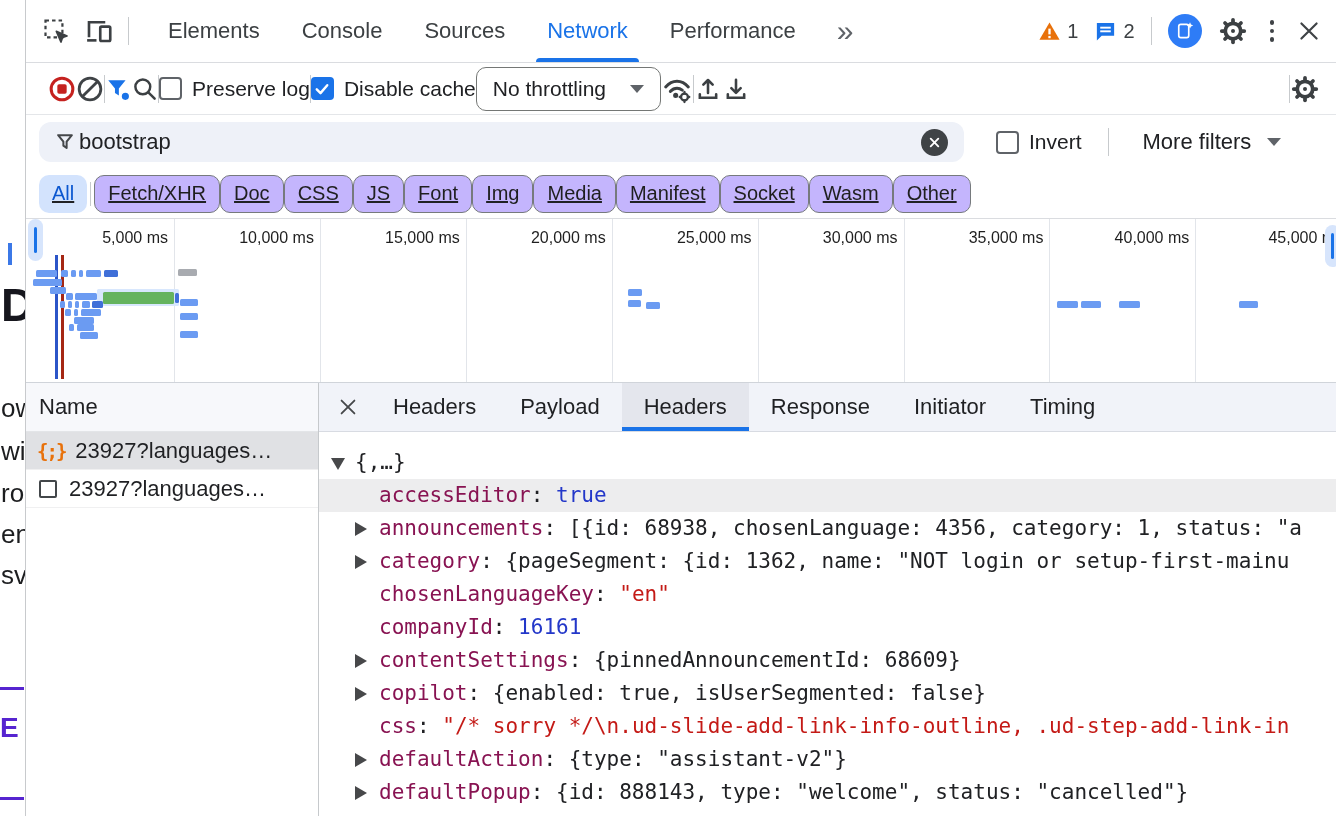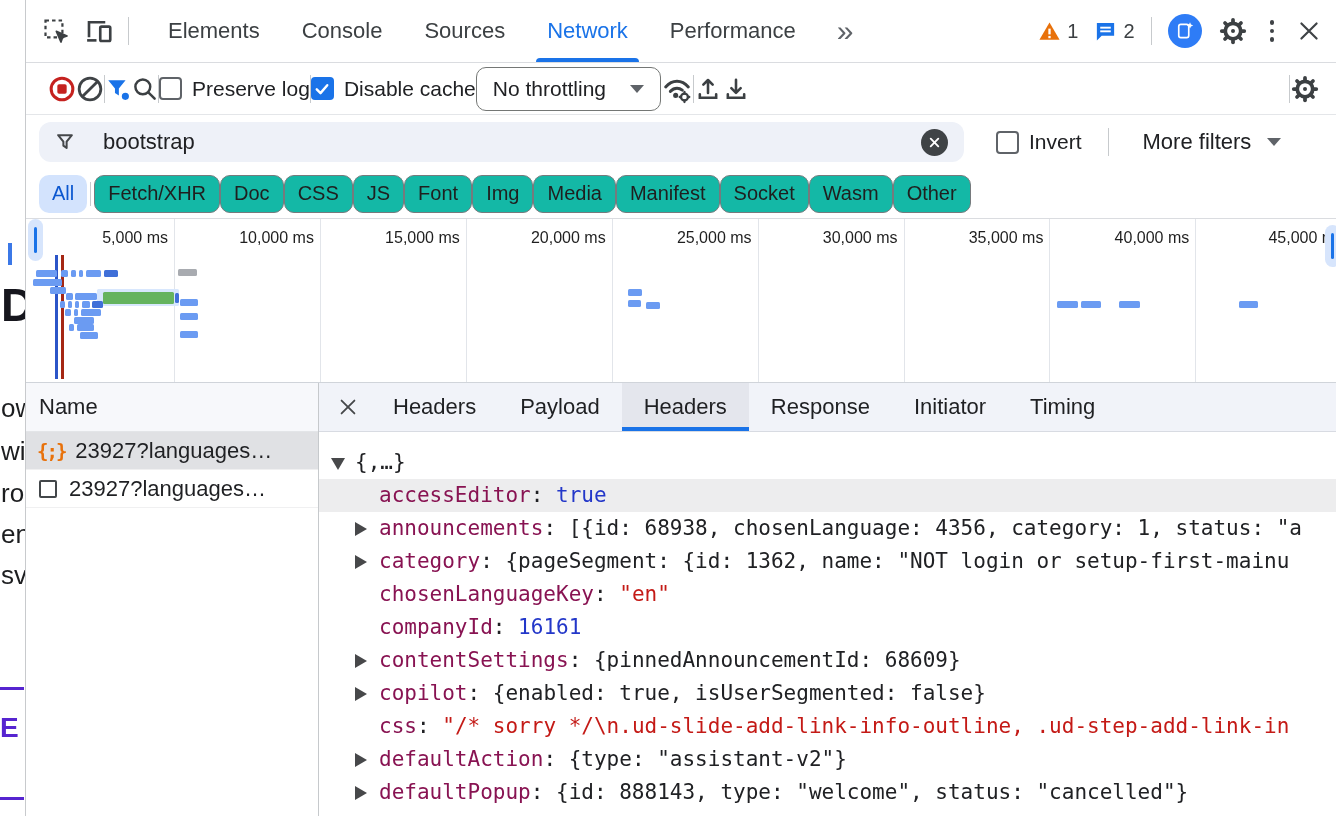--- a/index.html
+++ b/index.html
@@ -41,31 +41,31 @@
   .cbbox{width:23px;height:23px;border:2.5px solid #5f6368;border-radius:4px;box-sizing:border-box;flex:none;}
   .cbbox.checked{border:none;background:#1a73e8;display:flex;align-items:center;justify-content:center;}
   .throttle{height:42px;border:1.5px solid #747775;border-radius:10px;display:flex;align-items:center;
             gap:24px;padding:0 16px;font-size:21px;color:#202124;}
   .caret{width:0;height:0;border-left:7px solid transparent;border-right:7px solid transparent;border-top:8px solid #5f6368;}
   .spacer{flex:1;}
 
   
   .filterrow{height:54px;flex:none;display:flex;align-items:center;padding:0 16px 0 13px;}
   .finput{width:925px;height:40px;background:#eef1f8;border-radius:12px;display:flex;align-items:center;
-          gap:28px;padding:0 16px;box-sizing:border-box;font-size:22px;color:#202124;flex:none;}
+          gap:4px;padding:0 16px;box-sizing:border-box;font-size:22px;color:#202124;flex:none;}
   .fclear{margin-left:auto;width:27px;height:27px;border-radius:50%;background:#3f4346;display:flex;
           align-items:center;justify-content:center;flex:none;}
   .invertgrp{margin-left:32px;}
   .morefilters{display:flex;align-items:center;gap:16px;font-size:22px;color:#202124;margin-left:34px;}
   .filterrow .vdiv{margin-left:26px;}
 
   
-  .chiprow{height:49px;flex:none;display:flex;align-items:center;gap:0;padding:0 13px;border-bottom:1px solid #dadce0;}
+  .chiprow{height:49px;flex:none;display:flex;align-items:center;gap:0;padding:0 13px;border-bottom:1px solid #dadce0;text-decoration:underline;}
   .chip{height:38px;border:1.5px solid #767a7d;border-radius:10px;display:flex;align-items:center;
-        padding:0 13px;font-size:20px;color:#1f1f1f;background:#14b8a6;box-sizing:border-box;}
+        padding:0 13px;font-size:20px;color:#1f1f1f;background:#c4b5fd;box-sizing:border-box;}
   .chip.selected{border:none;background:#d3e3fd;color:#0b57d0;}
   .chiprow .vdiv{height:24px;margin:0 3px;}
 
   
   .overview{height:163px;flex:none;position:relative;border-bottom:1px solid #d0d4da;overflow:hidden;background:#fff;}
   .gline{position:absolute;top:0;bottom:0;width:1px;background:#e2e5ea;}
   .tick{position:absolute;top:10px;font-size:16px;color:#1f1f1f;transform:translateX(-100%);white-space:nowrap;}
   .bar{position:absolute;border-radius:1.5px;}
   .eline{position:absolute;top:36px;bottom:3px;width:2.5px;}
   .handle{position:absolute;background:#d7e5fc;border-radius:9px;}

